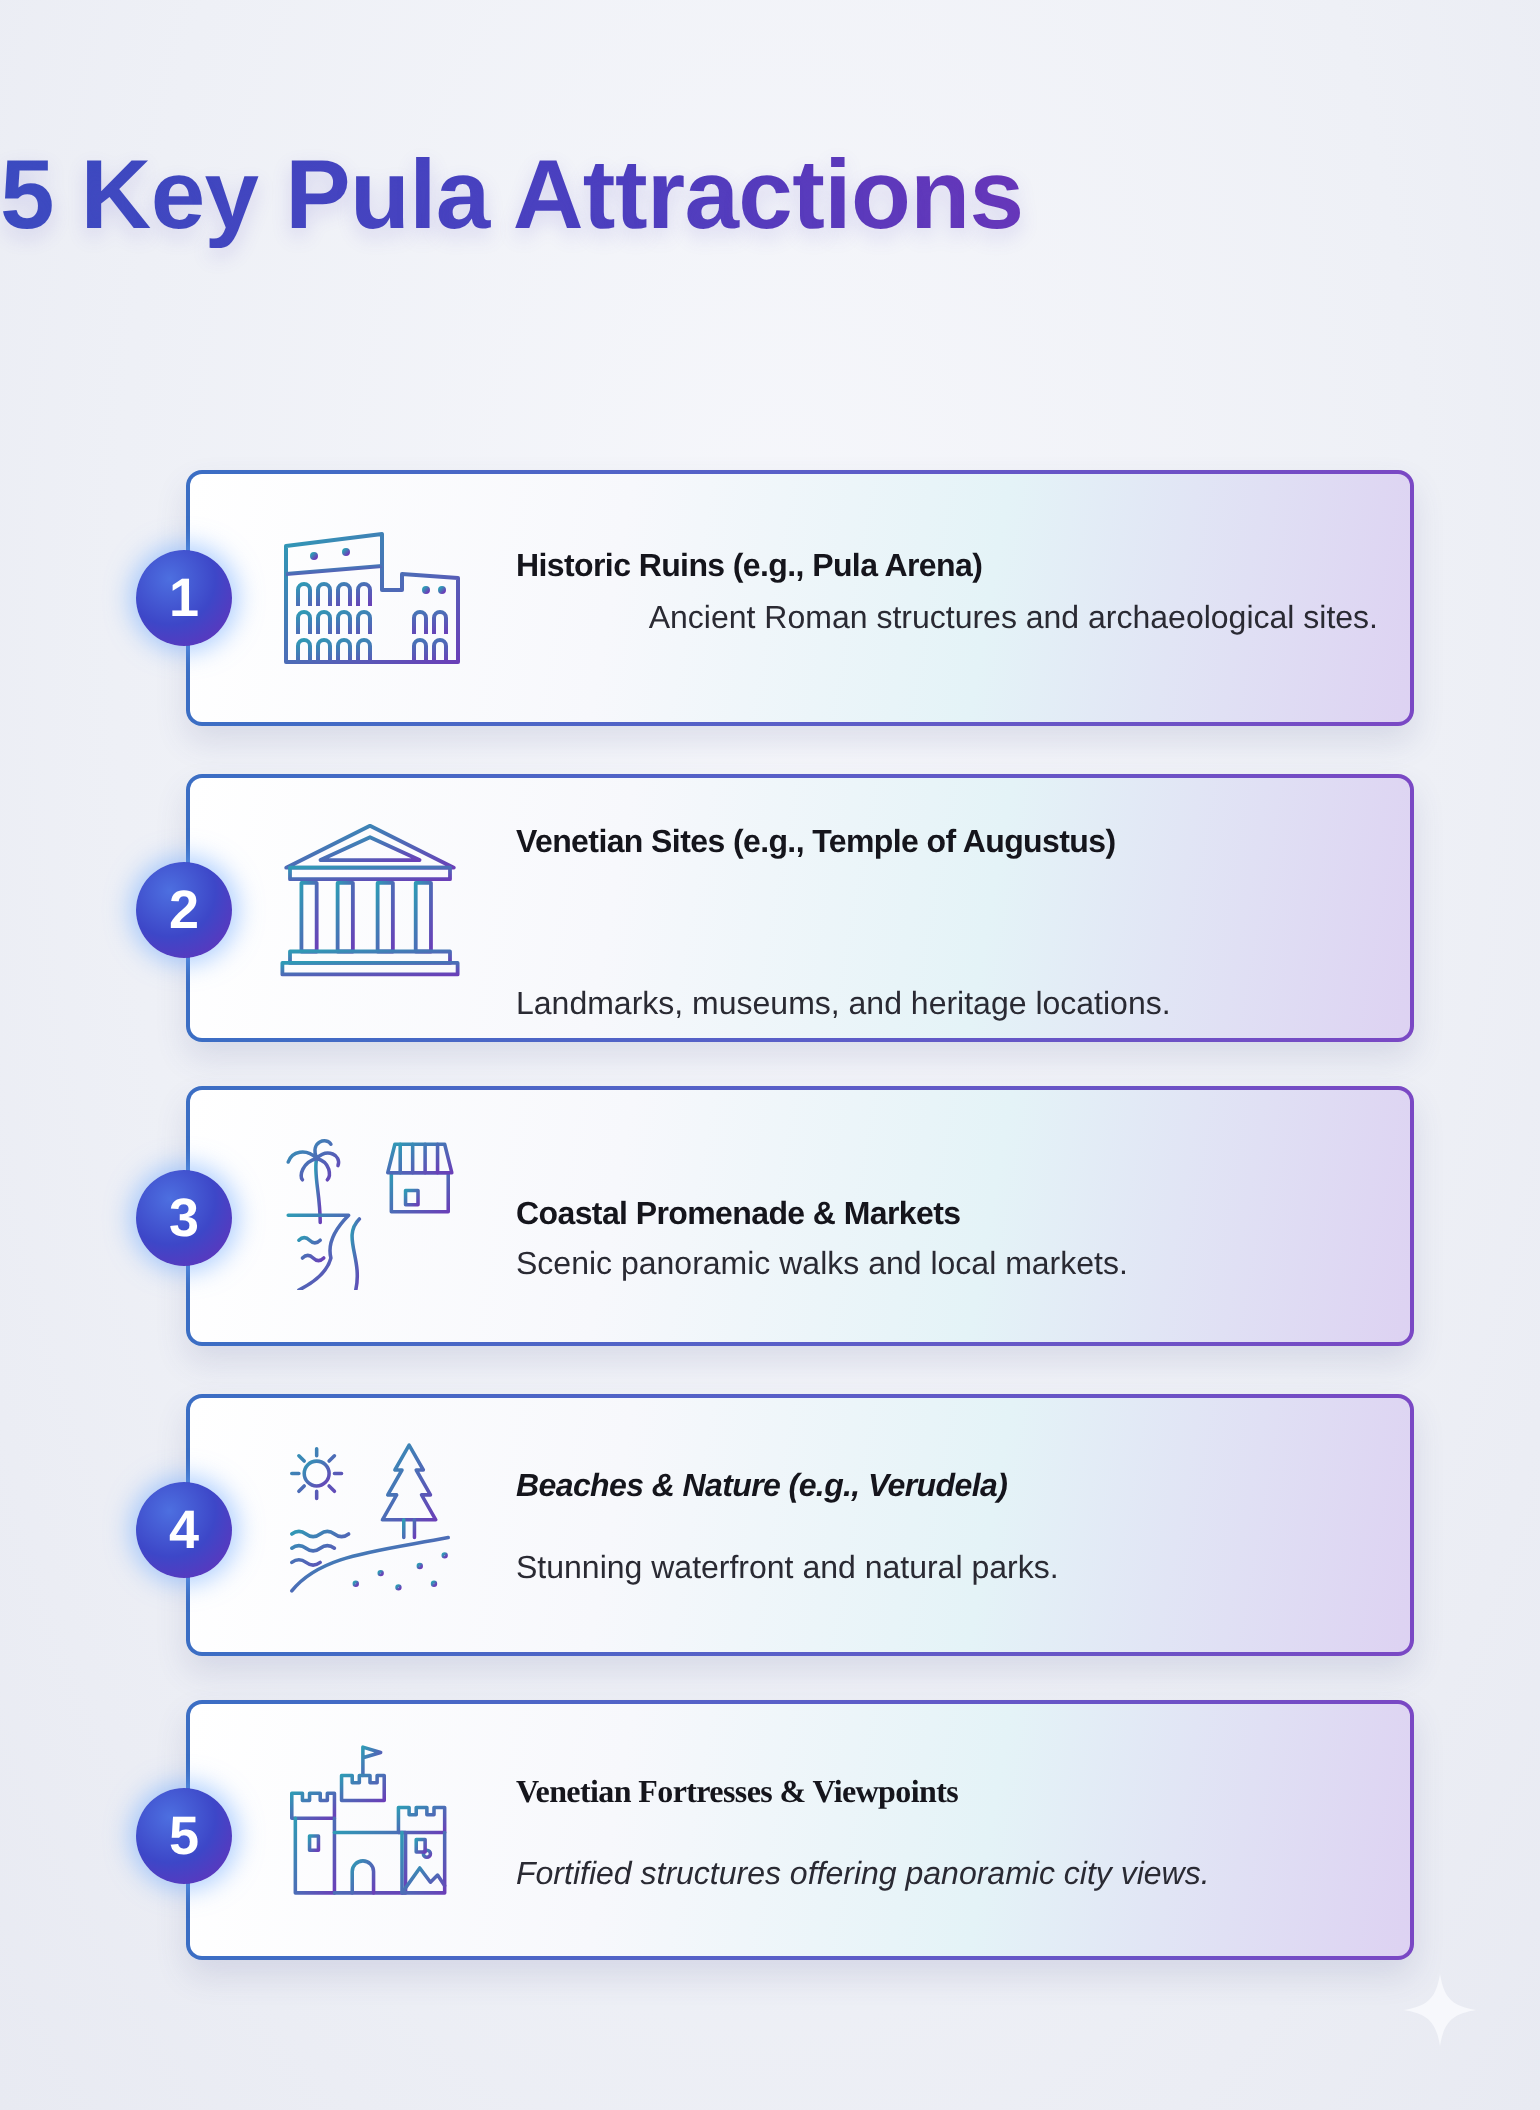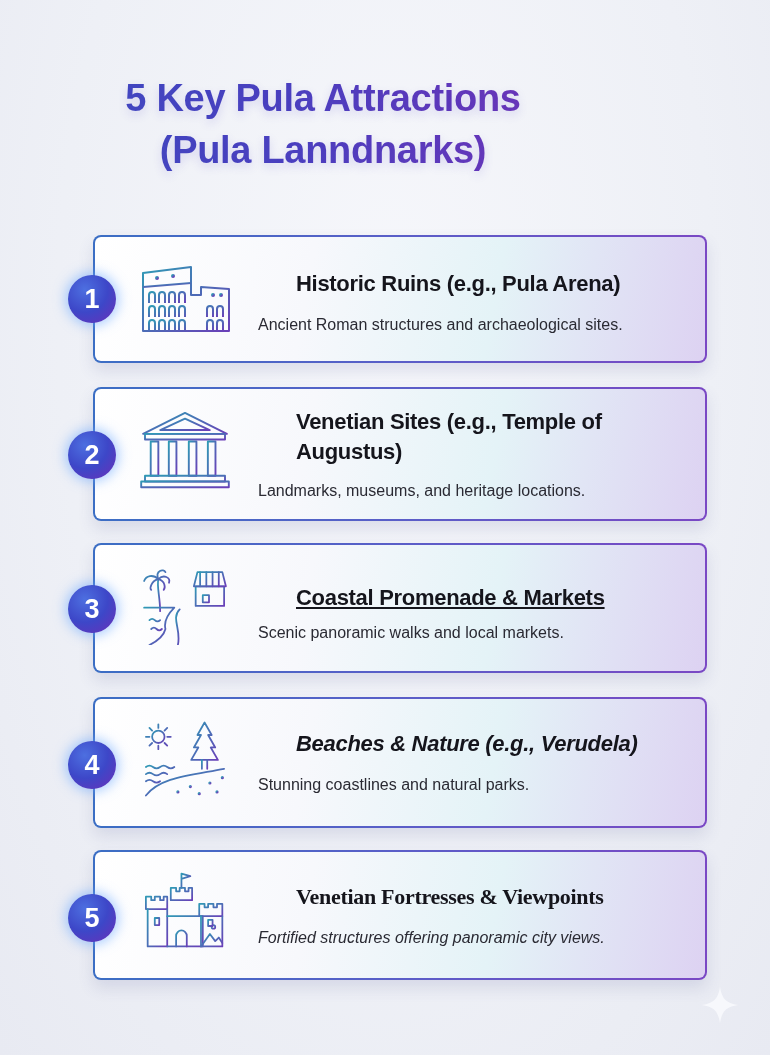--- a/index.html
+++ b/index.html
@@ -2,22 +2,22 @@
 <html><head>
 <meta charset="utf-8">
 <style>
   html, body { margin:0; padding:0; }
   body {
     width:770px; height:1055px; overflow:hidden; position:relative;
     background: radial-gradient(ellipse at 50% 30%, #f6f7fb 0%, #eef0f6 60%, #e8eaf2 100%);
     font-family: "Liberation Sans", "DejaVu Sans", sans-serif;
   }
   .title {
-    position:absolute; top:72px; left:0; width:646px; text-align:center;
-    font-weight:bold; font-size:38px; line-height:52px; letter-spacing:-0.3px;
+    position:absolute; top:72px; left:0; width:646px; text-align:left;
+    font-weight:bold; font-size:49px; line-height:52px; letter-spacing:-0.3px;
     background: linear-gradient(90deg, #3a4bc0 0%, #4a3fbf 45%, #7a2fb5 100%);
     -webkit-background-clip:text; background-clip:text; color:transparent;
     text-shadow: 0 4px 10px rgba(90,80,200,0.18);
   }
   .card {
     position:absolute; left:93px; width:610px;
     border-radius:8px;
     border:2.5px solid transparent;
     background:
       linear-gradient(100deg, #ffffff 0%, #f7f8fc 35%, #e4f3f7 65%, #ddd2f2 100%) padding-box,
@@ -26,23 +26,22 @@
   }
   .badge {
     position:absolute; left:-27px; width:48px; height:48px; border-radius:50%;
     background: radial-gradient(circle at 35% 30%, #4d6fe0 0%, #3d47c8 50%, #6b2fb8 100%);
     box-shadow: 0 0 12px 3px rgba(110,170,255,0.55);
     color:#fff; font-weight:bold; font-size:27px; line-height:48px; text-align:center;
   }
   .icon { position:absolute; left:42px; width:96px; height:80px; }
   .card-title {
     position:absolute; left:163px; right:16px;
-    font-weight:bold; font-size:22px; line-height:30px; color:#15151c;
+    font-weight:bold; font-size:16px; line-height:30px; color:#15151c;
     letter-spacing:-0.3px;
-    margin-left:38px;
   }
   .card-desc {
     position:absolute; left:163px; right:16px;
     font-size:16px; line-height:20px; color:#2a2a33;
   }
   .sparkle { position:absolute; left:700px; right:auto; top:985px; width:40px; height:40px; }
 </style>
 </head>
 <body>
 
@@ -50,95 +49,94 @@
   <defs>
     <linearGradient id="ig" x1="0" y1="0" x2="1" y2="1">
       <stop offset="0" stop-color="#2f9ab5"></stop>
       <stop offset="1" stop-color="#6a3fb8"></stop>
     </linearGradient>
   </defs>
 </svg>
 
 <div class="title">
   <div>5 Key Pula Attractions</div>
-  <div>(Pula Lanndnarks)</div>
 </div>
 
 <div class="card" style="top:235px; height:124px;">
   <div class="badge" style="top:38px;">1</div>
   <svg class="icon" style="top:22px;" viewBox="0 0 96 80" fill="none" stroke="url(#ig)" stroke-width="2" stroke-linejoin="round">
     <path d="M6 72 L6 14 L54 8 L54 36 L64 36 L64 28 L92 30 L92 72 Z"></path>
     <line x1="6" y1="28" x2="54" y2="24"></line>
     <line x1="6" y1="44" x2="92" y2="44"></line>
     <line x1="6" y1="58" x2="92" y2="58"></line>
     <path d="M12 44 v-8 a3 3 0 0 1 6 0 v8 M22 44 v-8 a3 3 0 0 1 6 0 v8 M32 44 v-8 a3 3 0 0 1 6 0 v8 M42 44 v-8 a3 3 0 0 1 6 0 v8"></path>
     <path d="M12 58 v-8 a3 3 0 0 1 6 0 v8 M22 58 v-8 a3 3 0 0 1 6 0 v8 M32 58 v-8 a3 3 0 0 1 6 0 v8 M42 58 v-8 a3 3 0 0 1 6 0 v8 M70 58 v-8 a3 3 0 0 1 6 0 v8 M80 58 v-8 a3 3 0 0 1 6 0 v8"></path>
     <path d="M12 72 v-8 a3 3 0 0 1 6 0 v8 M22 72 v-8 a3 3 0 0 1 6 0 v8 M32 72 v-8 a3 3 0 0 1 6 0 v8 M42 72 v-8 a3 3 0 0 1 6 0 v8 M70 72 v-8 a3 3 0 0 1 6 0 v8 M80 72 v-8 a3 3 0 0 1 6 0 v8"></path>
     <circle cx="20" cy="19" r="1"></circle>
       <circle cx="36" cy="17" r="1"></circle>
       <circle cx="76" cy="36" r="1"></circle>
       <circle cx="84" cy="36" r="1"></circle>
   </svg>
   <div class="card-title" style="top:32px;">Historic Ruins (e.g., Pula Arena)</div>
-  <div class="card-desc" style="top:78px;">Ancient Roman structures and archaeological sites.</div>
+  <div class="card-desc" style="top:63px;text-align:right;">Ancient Roman structures and archaeological sites.</div>
 </div>
 
 <div class="card" style="top:387px; height:130px;">
   <div class="badge" style="top:42px;">2</div>
   <svg class="icon" style="top:22px;" viewBox="0 0 96 84" fill="none" stroke="url(#ig)" stroke-width="2" stroke-linejoin="round">
     <path d="M4 24 L48 2 L92 24 Z"></path>
     <path d="M22 20 L48 8 L74 20 Z"></path>
     <rect x="6" y="24" width="84" height="6"></rect>
     <rect x="12" y="32" width="8" height="36"></rect>
       <rect x="31" y="32" width="8" height="36"></rect>
     <rect x="52" y="32" width="8" height="36"></rect>
       <rect x="72" y="32" width="8" height="36"></rect>
     <rect x="6" y="68" width="84" height="6"></rect>
     <rect x="2" y="74" width="92" height="6"></rect>
   </svg>
   <div class="card-title" style="top:18px; right:60px;">Venetian Sites (e.g., Temple of Augustus)</div>
-  <div class="card-desc" style="top:92px;">Landmarks, museums, and heritage locations.</div>
+  <div class="card-desc" style="top:104px;">Landmarks, museums, and heritage locations.</div>
 </div>
 
 <div class="card" style="top:543px; height:126px;">
   <div class="badge" style="top:40px;">3</div>
   <svg class="icon" style="top:20px;" viewBox="0 0 96 90" fill="none" stroke="url(#ig)" stroke-width="2" stroke-linecap="round" stroke-linejoin="round">
     <path d="M20 52 C20 36 16 24 18 16"></path>
     <path d="M18 16 C12 10 4 12 2 18 M18 16 C14 6 24 4 26 8 M18 16 C24 10 32 14 30 20 M18 16 C10 18 8 26 10 28 M18 16 C26 18 26 26 24 28"></path>
     <path d="M2 48 H36 C28 56 24 64 26 72 C24 80 16 86 8 90"></path>
     <path d="M42 50 C32 60 44 72 40 90"></path>
     <path d="M8 62 q3 -3 6 0 q3 3 6 0 M10 72 q3 -3 6 0 q3 3 6 0"></path>
     <rect x="60" y="24" width="32" height="22"></rect>
     <path d="M58 24 L62 8 H90 L94 24 Z"></path>
     <path d="M65 8 v16 M72 8 v16 M79 8 v16 M86 8 v16"></path>
     <rect x="68" y="34" width="7" height="8"></rect>
     <line x1="60" y1="36" x2="92" y2="36"></line>
   </svg>
-  <div class="card-title" style="top:38px;text-decoration:underline;">Coastal Promenade &amp; Markets</div>
+  <div class="card-title" style="top:48px;">Coastal Promenade &amp; Markets</div>
   <div class="card-desc" style="top:78px;">Scenic panoramic walks and local markets.</div>
 </div>
 
 <div class="card" style="top:697px; height:127px;">
   <div class="badge" style="top:42px;">4</div>
   <svg class="icon" style="top:20px;" viewBox="0 0 96 90" fill="none" stroke="url(#ig)" stroke-width="2" stroke-linecap="round" stroke-linejoin="round">
     <circle cx="18" cy="20" r="7"></circle>
     <path d="M18 6 v4 M18 30 v4 M4 20 h4 M28 20 h4 M8 10 l3 3 M25 27 l3 3 M28 10 l-3 3 M8 30 l3 -3"></path>
     <path d="M70 4 L62 18 H66 L58 32 H63 L55 46 H85 L77 32 H82 L74 18 H78 Z"></path>
     <path d="M67 46 v10 M73 46 v10"></path>
     <path d="M4 54 q4 -3 8 0 q4 3 8 0 q4 -3 8 0 q4 3 8 0 M4 62 q4 -3 8 0 q4 3 8 0 q4 -3 8 0 M4 70 q4 -3 8 0 q4 3 8 0"></path>
     <path d="M4 86 C20 66 50 64 92 56"></path>
     <circle cx="40" cy="82" r="0.8"></circle>
       <circle cx="54" cy="76" r="0.8"></circle>
       <circle cx="64" cy="84" r="0.8"></circle>
       <circle cx="76" cy="72" r="0.8"></circle>
       <circle cx="84" cy="82" r="0.8"></circle>
       <circle cx="90" cy="66" r="0.8"></circle>
   </svg>
   <div class="card-title" style="top:30px;font-style:italic;">Beaches &amp; Nature (e.g., Verudela)</div>
-  <div class="card-desc" style="top:76px;">Stunning coastlines and natural parks.</div>
+  <div class="card-desc" style="top:76px;">Stunning waterfront and natural parks.</div>
 </div>
 
 <div class="card" style="top:850px; height:126px;">
   <div class="badge" style="top:42px;">5</div>
   <svg class="icon" style="top:18px;" viewBox="0 0 96 90" fill="none" stroke="url(#ig)" stroke-width="2" stroke-linecap="round" stroke-linejoin="round">
     <path d="M44 20 V4 L54 7 L44 10"></path>
     <path d="M32 20 h6 v4 h4 v-4 h6 v4 h4 v-4 h4 v14 H32 Z"></path>
     <path d="M4 30 h6 v4 h4 v-4 h6 v4 h4 v-4 h4 v14 H4 Z"></path>
     <path d="M6 44 V86 H28 V44"></path>
     <path d="M28 52 h40 v34 H28"></path>

